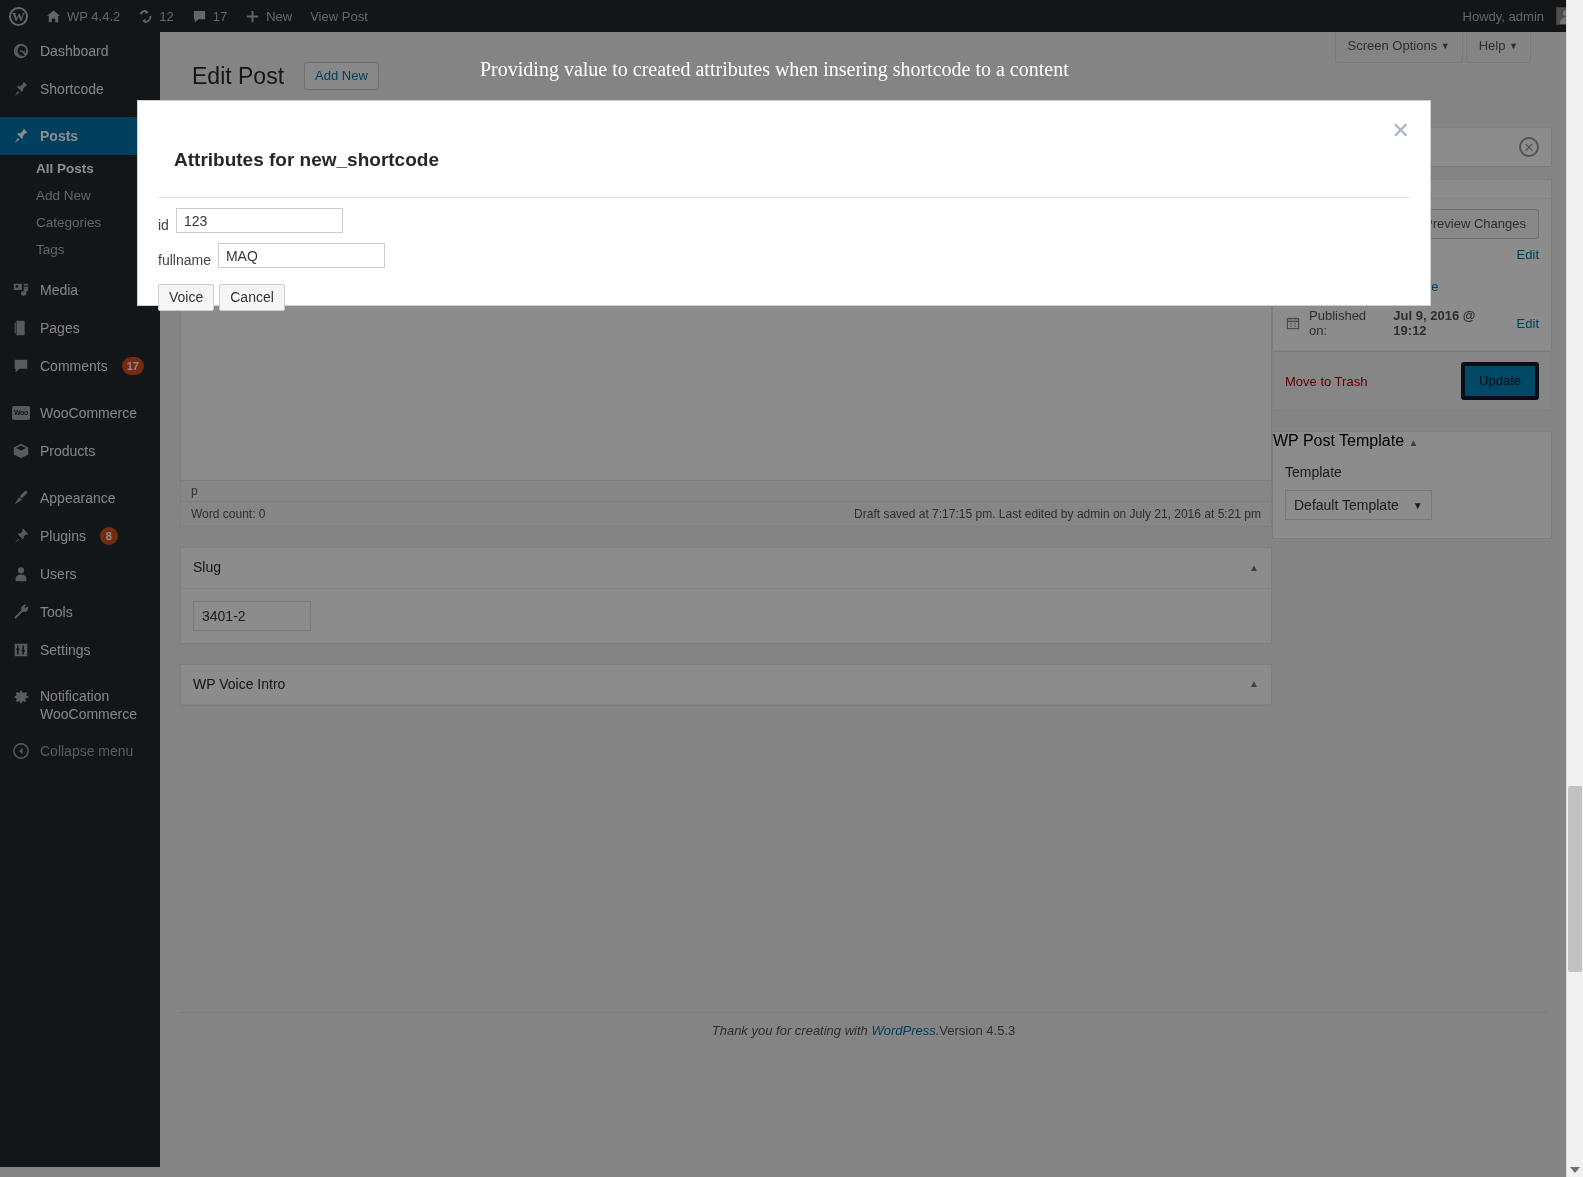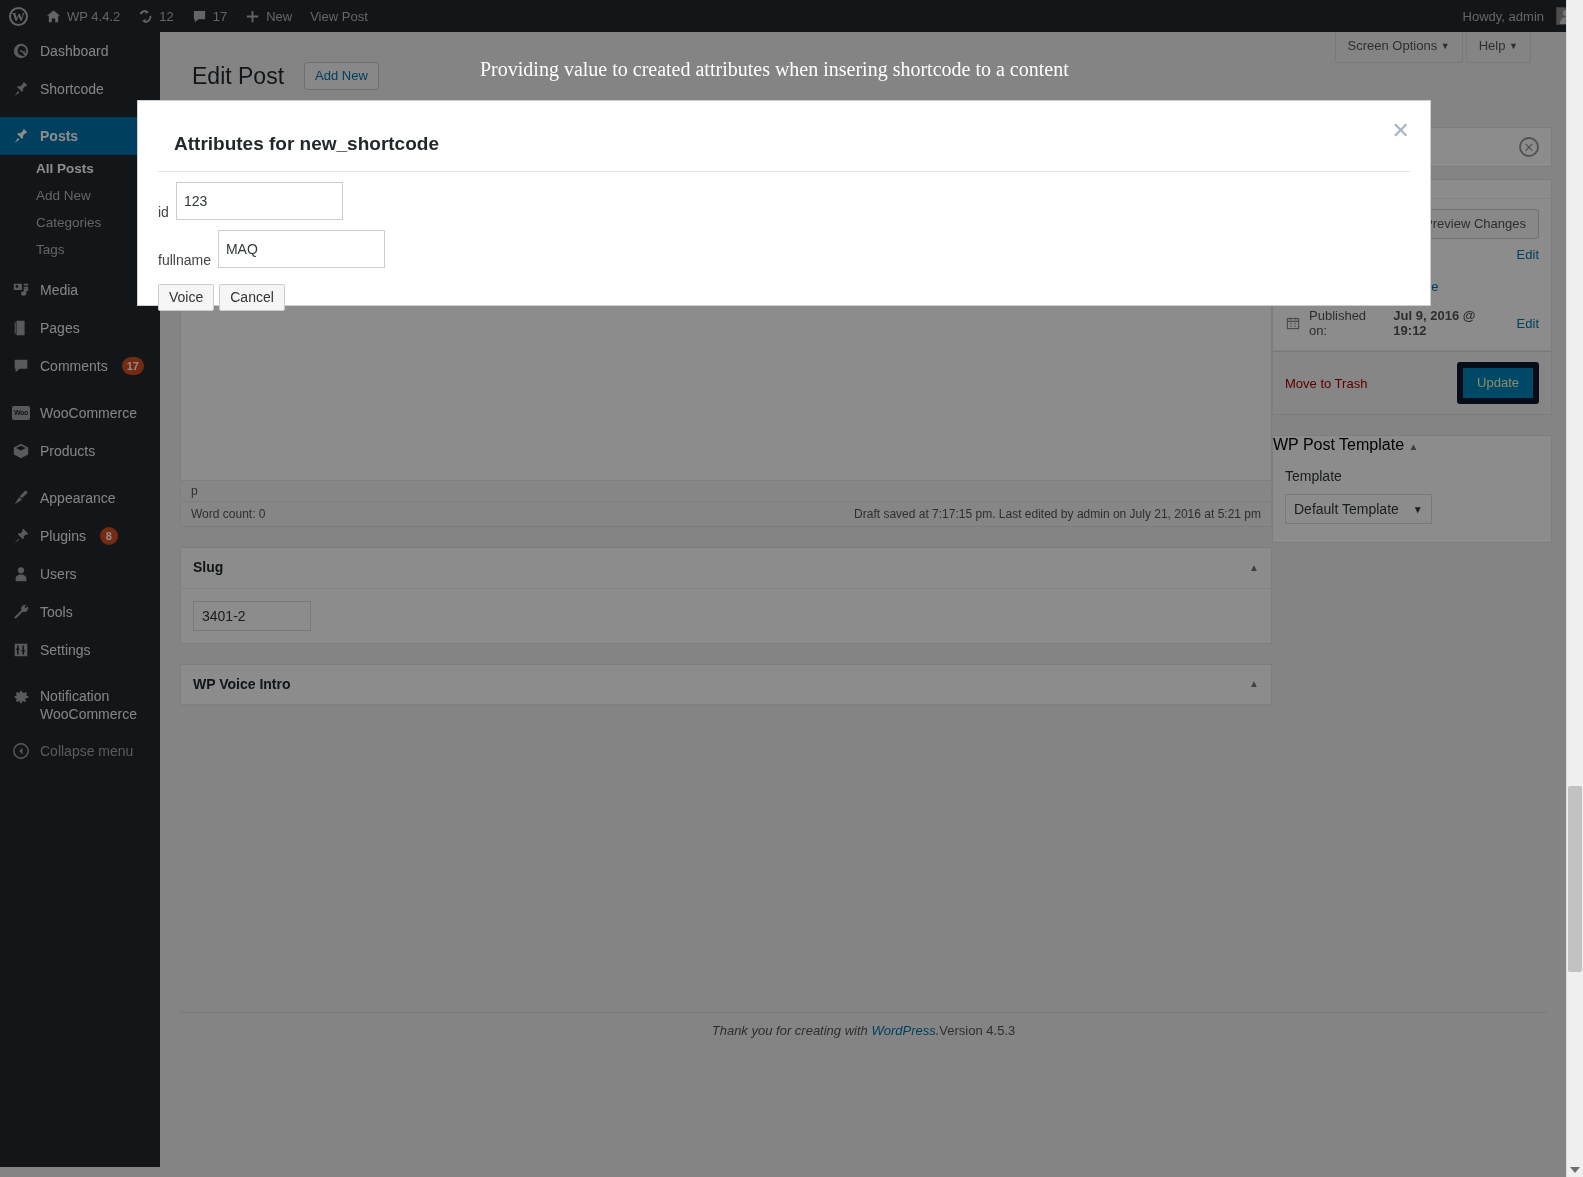--- a/index.html
+++ b/index.html
@@ -197,21 +197,21 @@
     padding: 5px 10px; color: #555; font-size: 12px;
   }
 
   
   .postbox {
     background: #fff; border: 1px solid #e5e5e5;
     margin-top: 20px;
   }
   .postbox .hndle {
     display: flex; justify-content: space-between; align-items: center;
-    font-size: 14px; font-weight: 700; color: #23282d;
+    font-size: 14px; font-weight: 400; color: #23282d;
     padding: 10px 12px; border-bottom: 1px solid #eee;
     line-height: 1.4;
   }
   .toggle-ind { color: #72777c; font-size: 10px; }
   .postbox .inside { padding: 12px; }
   .txt-input {
     border: 1px solid #ddd; background: #fff;
     padding: 5px 8px; font-size: 14px; color: #32373c;
     width: 118px; height: 30px; border-radius: 0;
     font-family: "Liberation Sans", sans-serif;
@@ -264,21 +264,21 @@
   }
   .misc-row .dash { color: #82878c; display: flex; align-items: center; }
   .misc-row a { color: #0073aa; }
   .publish-actions {
     display: flex; justify-content: space-between; align-items: center;
     background: #f5f5f5; border-top: 1px solid #ddd;
     padding: 10px 12px;
   }
   .trash-link { color: #a00; font-size: 13px; text-decoration: none; }
   .update-btn {
-    background: #0085ba; border: 6px solid #0f172a; color: #fef9c3;
+    background: #0085ba; border: 4px solid #0f172a; color: #0f172a;
     font-size: 13px; padding: 6px 14px; border-radius: 3px;
     font-weight: 400; line-height: 18px; cursor: pointer;
   }
   .tmpl-label { font-size: 14px; color: #32373c; margin-bottom: 10px; }
   .tmpl-select {
     border: 1px solid #ddd; background: #fff; color: #32373c;
     font-size: 14px; padding: 5px 8px; height: 30px;
     display: inline-flex; align-items: center; gap: 14px;
   }
 
@@ -317,35 +317,35 @@
     border: 1px solid #cfcfcf;
     z-index: 700;
     padding: 0;
   }
   #modal .modal-close {
     position: absolute; top: 19px; right: 20px;
     font-size: 22px; color: #a7b5c4; cursor: pointer;
     line-height: 1; font-weight: 400;
   }
   #modal h2.modal-title {
-    margin: 0; padding: 32px 30px 10px 36px;
+    margin: 16px; padding: 32px 30px 10px 20px;
     font-size: 19px; font-weight: 600; color: #23282d;
   }
   #modal .modal-hr {
     border: none; border-top: 1px solid #e2e2e2;
     margin: 6px 20px 0 20px;
   }
   .attr-row {
     display: flex; align-items: flex-end; gap: 7px;
     padding: 10px 20px 0 20px;
   }
   .attr-label { font-size: 14px; color: #444; }
   .attr-input {
     border: 1px solid #ccc; background: #fff;
-    height: 38px; padding: 10px 7px;
+    height: 25px; padding: 10px 7px;
     font-size: 14px; color: #32373c;
     font-family: "Liberation Sans", sans-serif;
   }
   .attr-input.id { width: 167px; }
   .attr-input.fullname { width: 167px; }
   .modal-buttons {
     display: flex; gap: 5px; padding: 16px 20px 0 20px;
   }
   .m-btn {
     border: 1px solid #ccc; background: #f6f6f6; color: #333;

